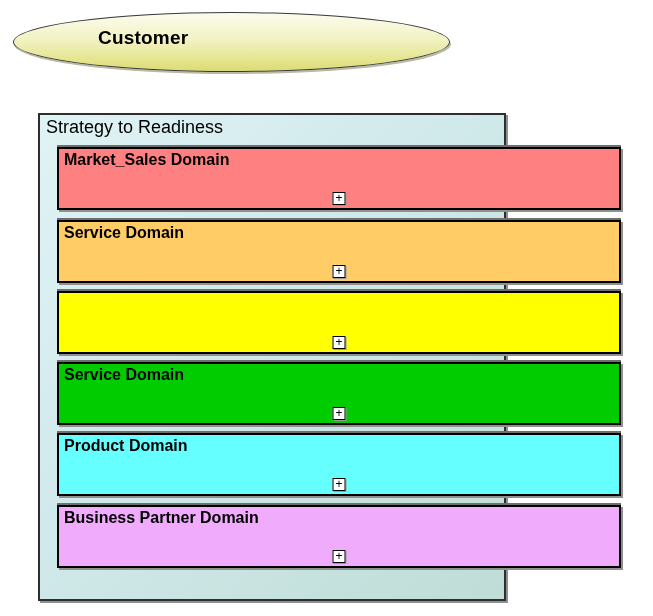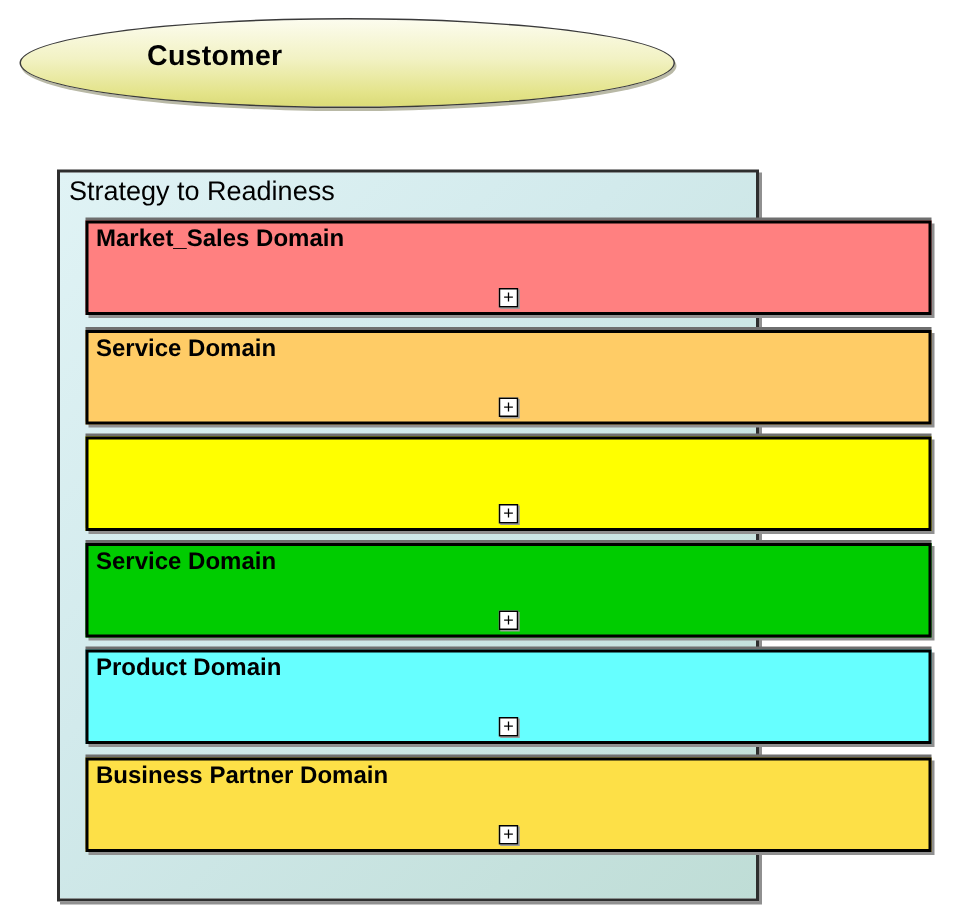--- a/index.html
+++ b/index.html
@@ -133,18 +133,18 @@
   <div class="bar bar-4" style="background: rgb(0, 204, 0);">
     <div class="bar-label">Service Domain</div>
     <div class="expand-btn">+</div>
   </div>
 
   <div class="bar bar-5" style="background: rgb(102, 255, 255);">
     <div class="bar-label">Product Domain</div>
     <div class="expand-btn">+</div>
   </div>
 
-  <div class="bar bar-6" style="background: #fde047;">
+  <div class="bar bar-6" style="background: #f0abfc;">
     <div class="bar-label">Business Partner Domain</div>
     <div class="expand-btn">+</div>
   </div>
 
 </div>
 
 </body></html>

